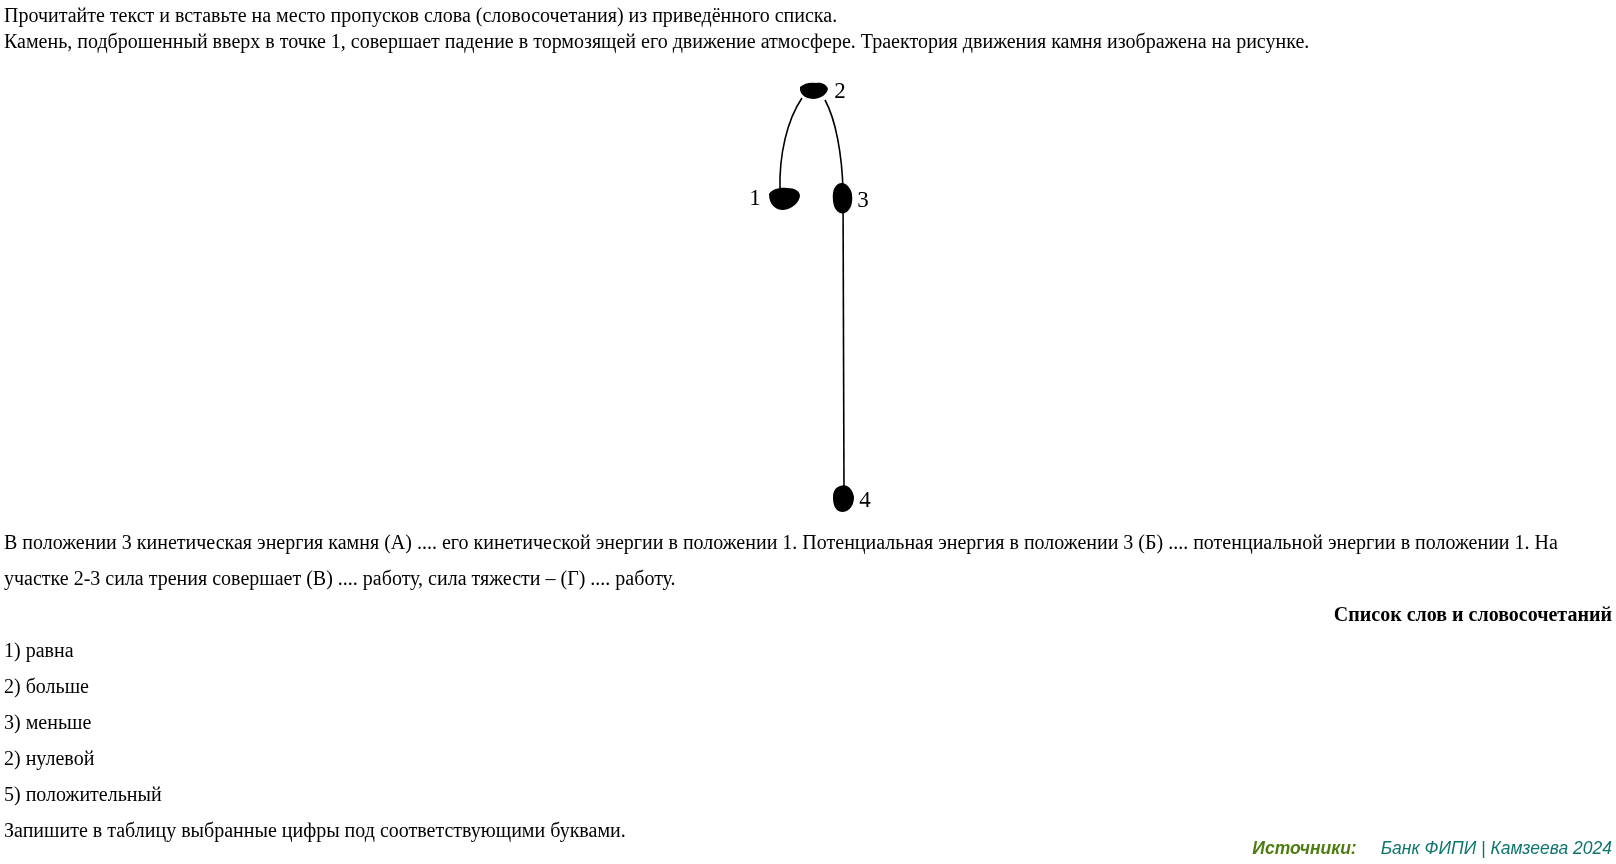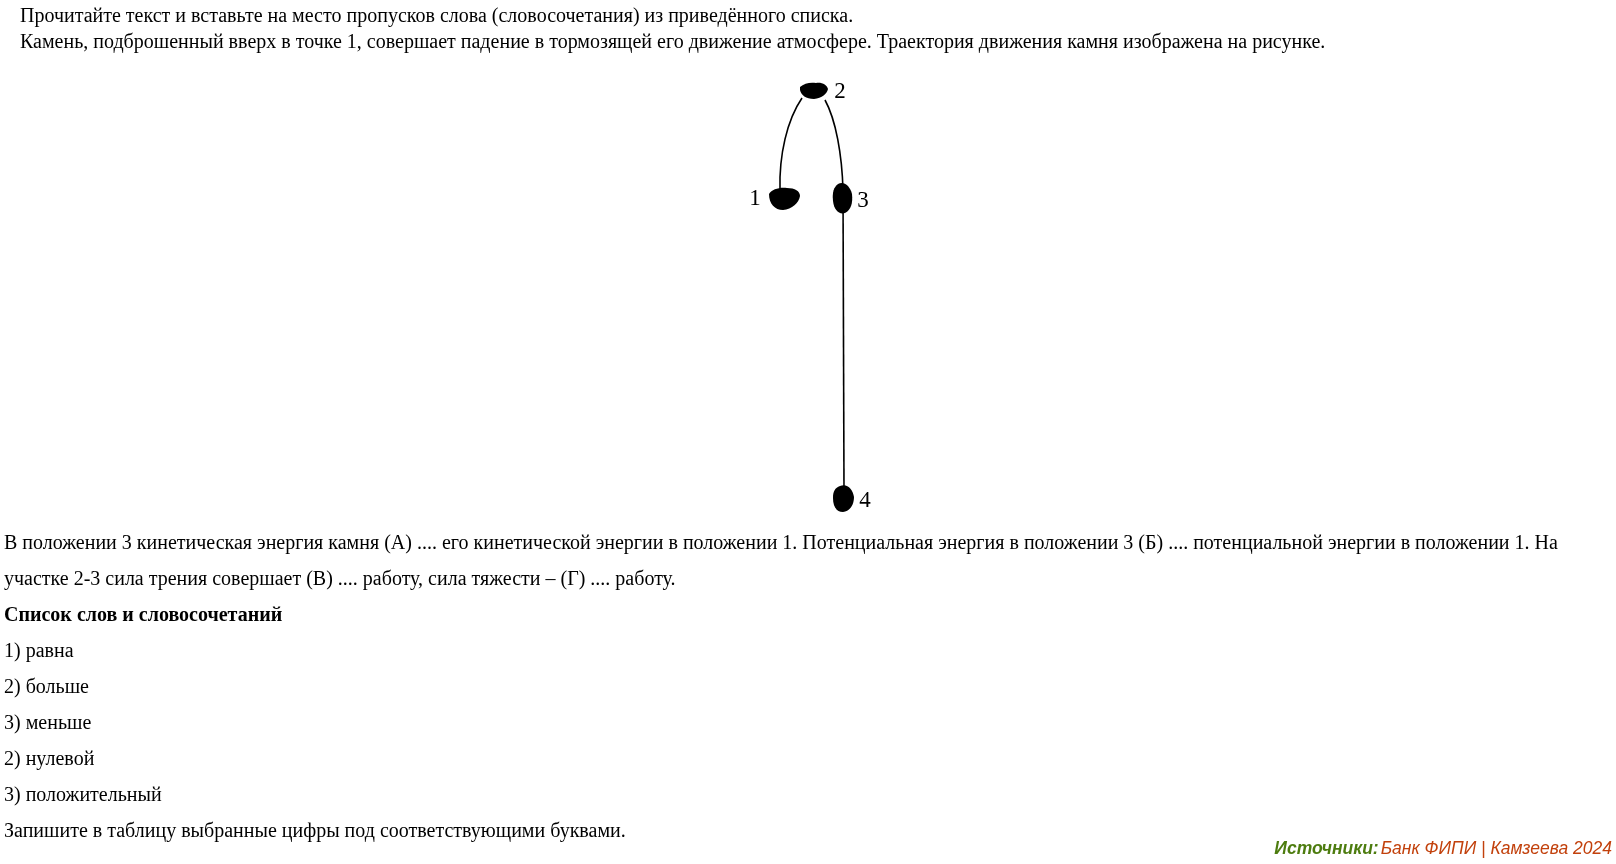--- a/index.html
+++ b/index.html
@@ -6,39 +6,39 @@
   body {
     width:1616px; height:864px;
     background:#ffffff;
     color:#000000;
     font-family:"Liberation Serif", serif;
     position:relative;
     overflow:hidden;
   }
   .intro {
     position:absolute; left:4px; top:2px; right:4px;
-    font-size:20px; line-height:26px;margin-left:16px;
+    font-size:20px; line-height:26px;
   }
   .figure-wrap {
     position:absolute; left:726px; top:60px;
     width:160px; height:460px;
   }
   .body-block {
     position:absolute; left:4px; top:524px; width:1608px;
     font-size:20px; line-height:36px;
   }
-  .list-title { font-weight:bold; }
+  .list-title { font-weight:bold;text-align:right; }
   .footer {
     position:absolute; right:4px; top:837px;
     font-family:"Liberation Sans", sans-serif;
     font-style:italic; font-size:17.5px; line-height:22px;
     white-space:nowrap;
   }
   .src-label { color:#4d7c0f; font-weight:700; }
-  .src-value { color:#c2410c; margin-left:2px; }
+  .src-value { color:#0f766e; margin-left:24px; }
   svg text {
     font-family:"Liberation Serif", serif;
     font-size:23px; fill:#000;
   }
 </style>
 </head>
 <body>
 
 <div class="intro">
   <div>Прочитайте текст и вставьте на место пропусков слова (словосочетания) из приведённого списка.</div>
@@ -69,19 +69,19 @@
   </svg>
 </div>
 
 <div class="body-block">
   <div>В положении 3 кинетическая энергия камня (А) .... его кинетической энергии в положении 1. Потенциальная энергия в положении 3 (Б) .... потенциальной энергии в положении 1. На участке 2-3 сила трения совершает (В) .... работу, сила тяжести – (Г) .... работу.</div>
   <div class="list-title">Список слов и словосочетаний</div>
   <div>1) равна</div>
   <div>2) больше</div>
   <div>3) меньше</div>
   <div>2) нулевой</div>
-  <div>3) положительный</div>
+  <div>5) положительный</div>
   <div>Запишите в таблицу выбранные цифры под соответствующими буквами.</div>
 </div>
 
 <div class="footer">
   <span class="src-label">Источники:</span><span class="src-value">Банк ФИПИ | Камзеева 2024</span>
 </div>
 
 </body></html>

